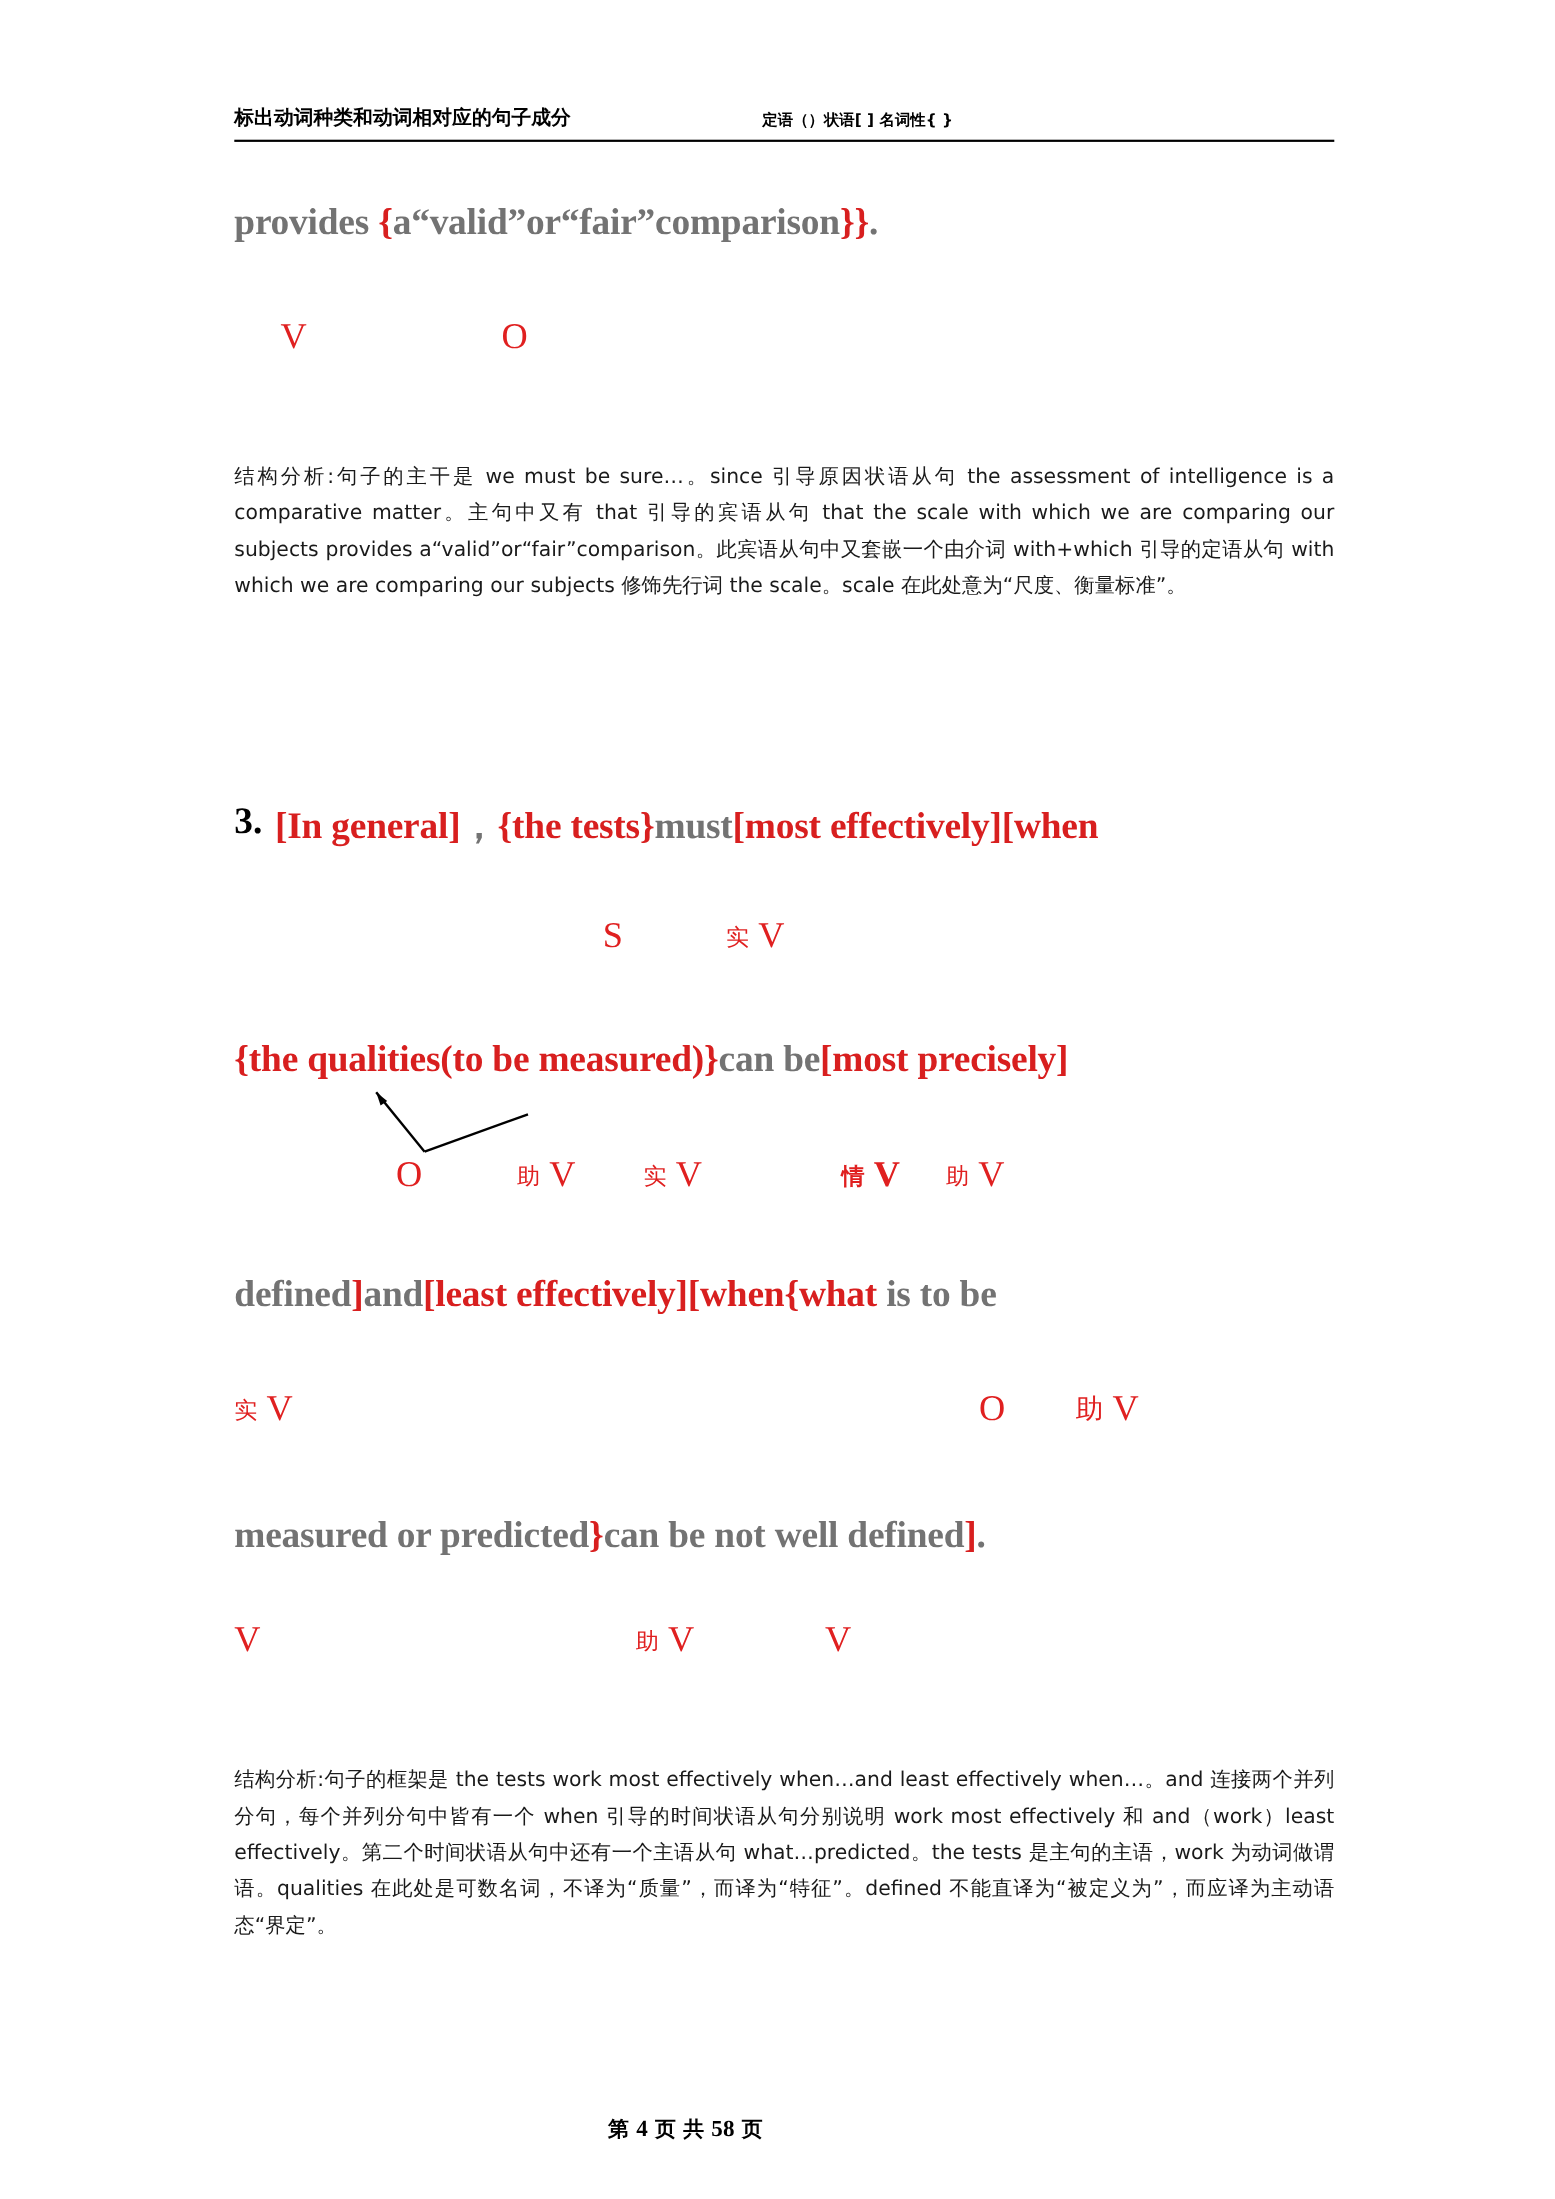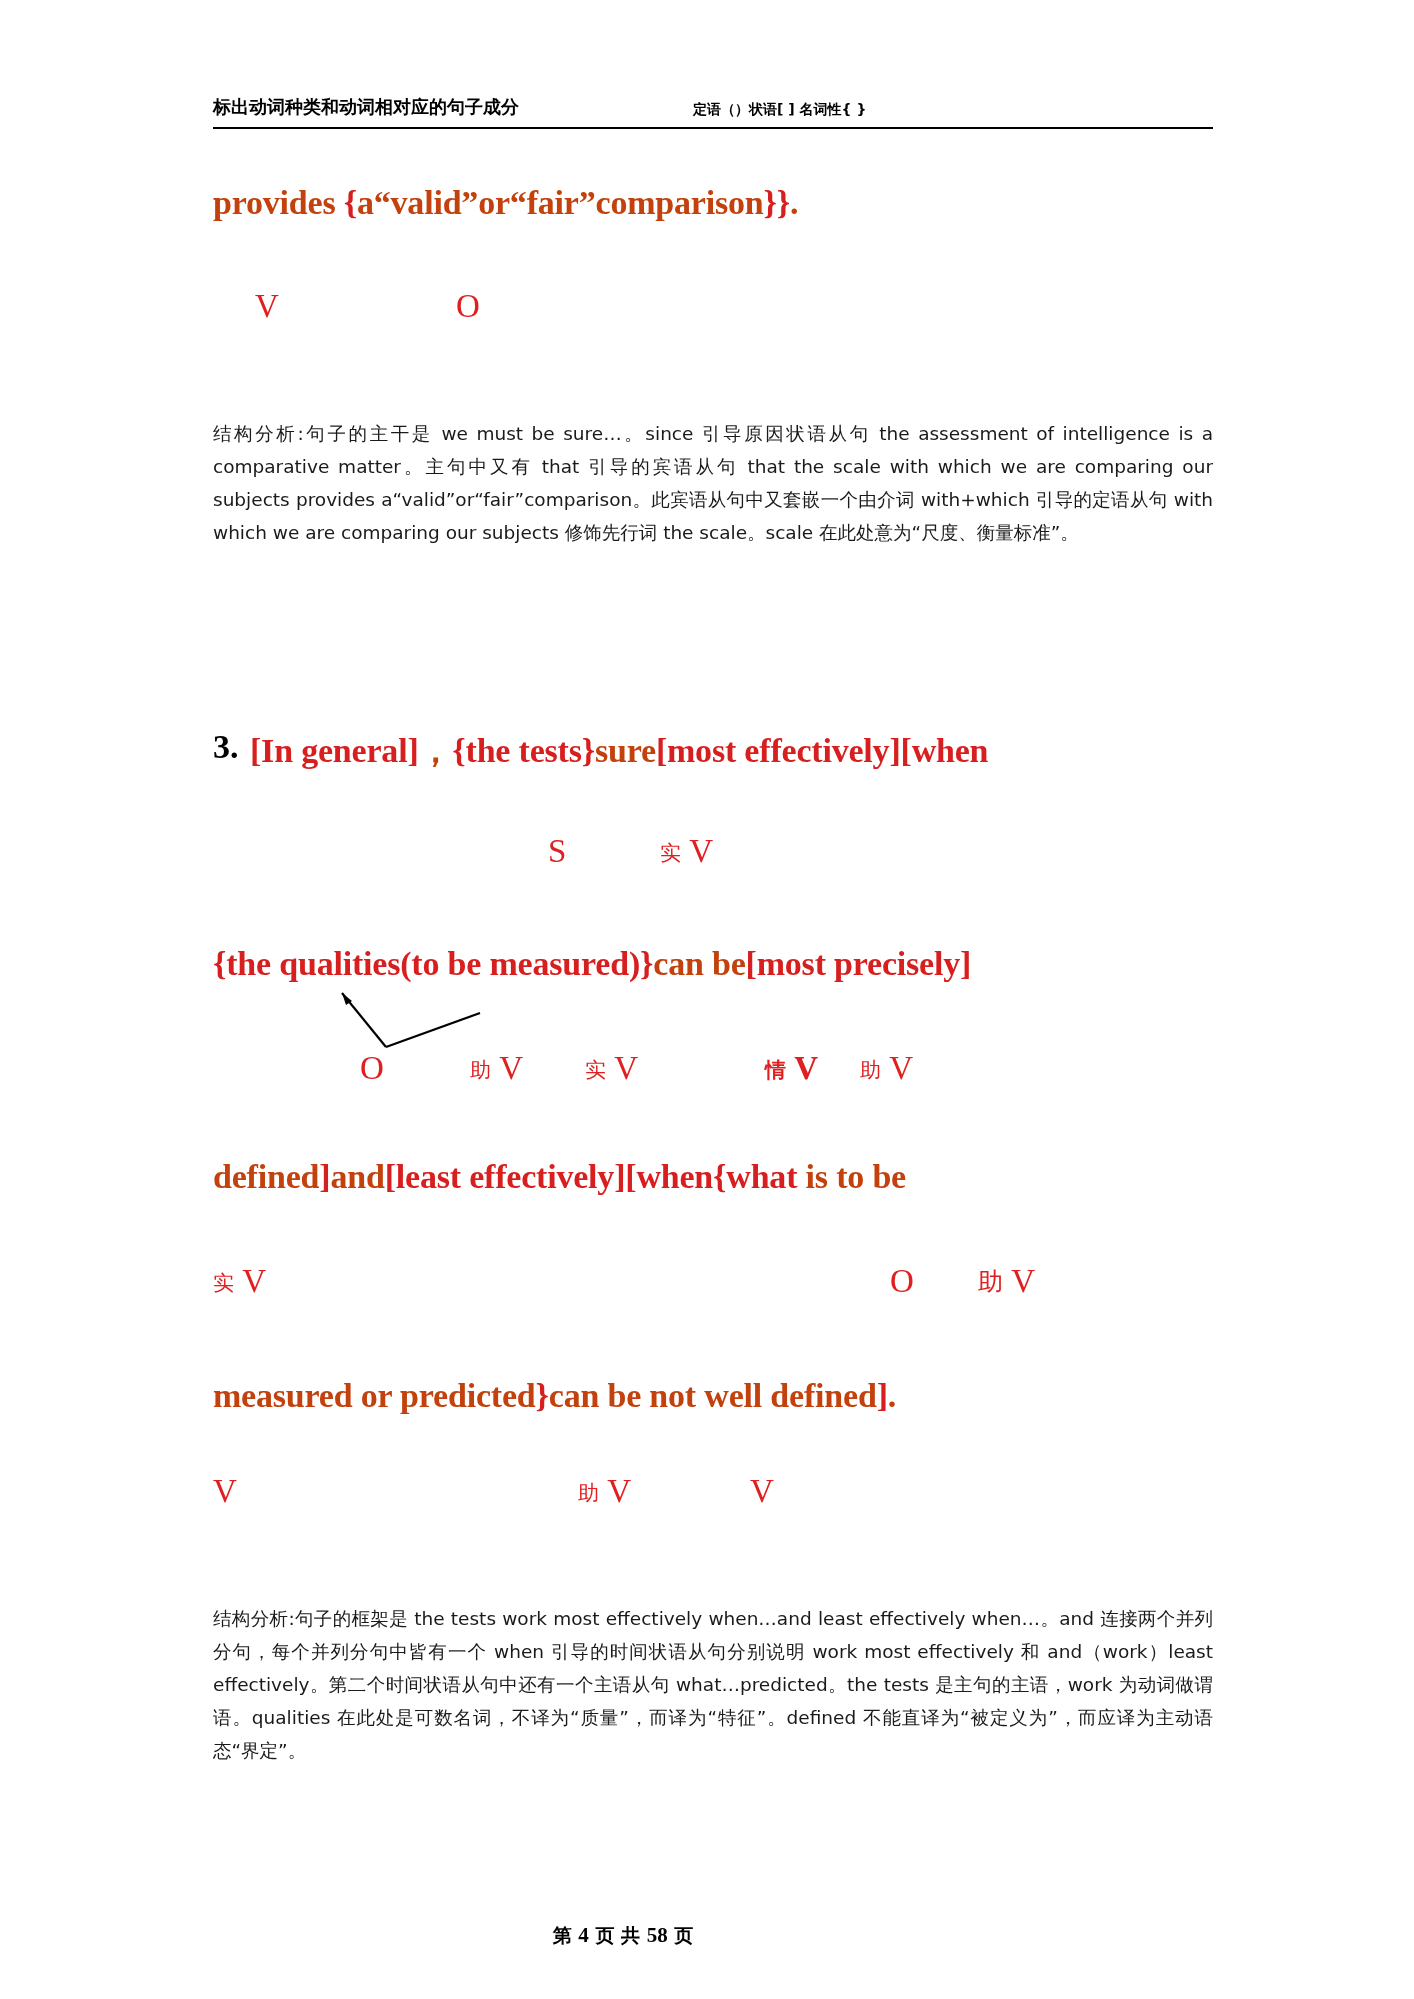--- a/index.html
+++ b/index.html
@@ -54,21 +54,21 @@
   
   .sent {
     position: absolute;
     font-family: "Liberation Serif", serif;
     font-weight: bold;
     font-size: 34px;
     white-space: nowrap;
     letter-spacing: -0.2px;
   }
   .red { color: #d81f1f; }
-  .blk { color: #c2410c; }
+  .blk { color: #737373; }
   .u { text-decoration-thickness: 2px; }
   .lbl {
     position: absolute;
     color: #e02020;
     font-family: "Liberation Serif", serif;
     font-size: 33px;
     white-space: nowrap;
   }
   .lbl .cn {
     font-family: "DejaVu Sans", sans-serif;
@@ -137,21 +137,21 @@
     <span>O</span>
   </div>
 
   <div class="analysis" style="left:213px; top:385px;">
     <span>结构分析:</span><span>句子的主干是 we must be sure…。since 引导原因状语从句 the assessment of intelligence is a comparative matter。主句中又有 that 引导的宾语从句 that the scale with which we are comparing our subjects provides a“valid”or“fair”comparison。此宾语从句中又套嵌一个由介词 with+which 引导的定语从句 with which we are comparing our subjects 修饰先行词 the scale。scale 在此处意为“尺度、衡量标准”。</span>
   </div>
 
   <div class="num" style="left:213px; top:728px;">3.</div>
 
   <div class="sent" style="left:250px; top:728px;">
-    <span class="red">[In general]</span><span class="blk">，</span><span class="red">{the tests}</span><span class="blk">sure</span><span class="red">[most effectively]</span><span class="red">[when</span>
+    <span class="red">[In general]</span><span class="blk">，</span><span class="red">{the tests}</span><span class="blk">must</span><span class="red">[most effectively]</span><span class="red">[when</span>
   </div>
 
   <div class="lbl" style="left:548px; top:833px;">
     <span>S</span>
   </div>
   <div class="lbl" style="left:660px; top:833px;">
     <span class="cn">实</span>
     <span>V</span>
   </div>
 

